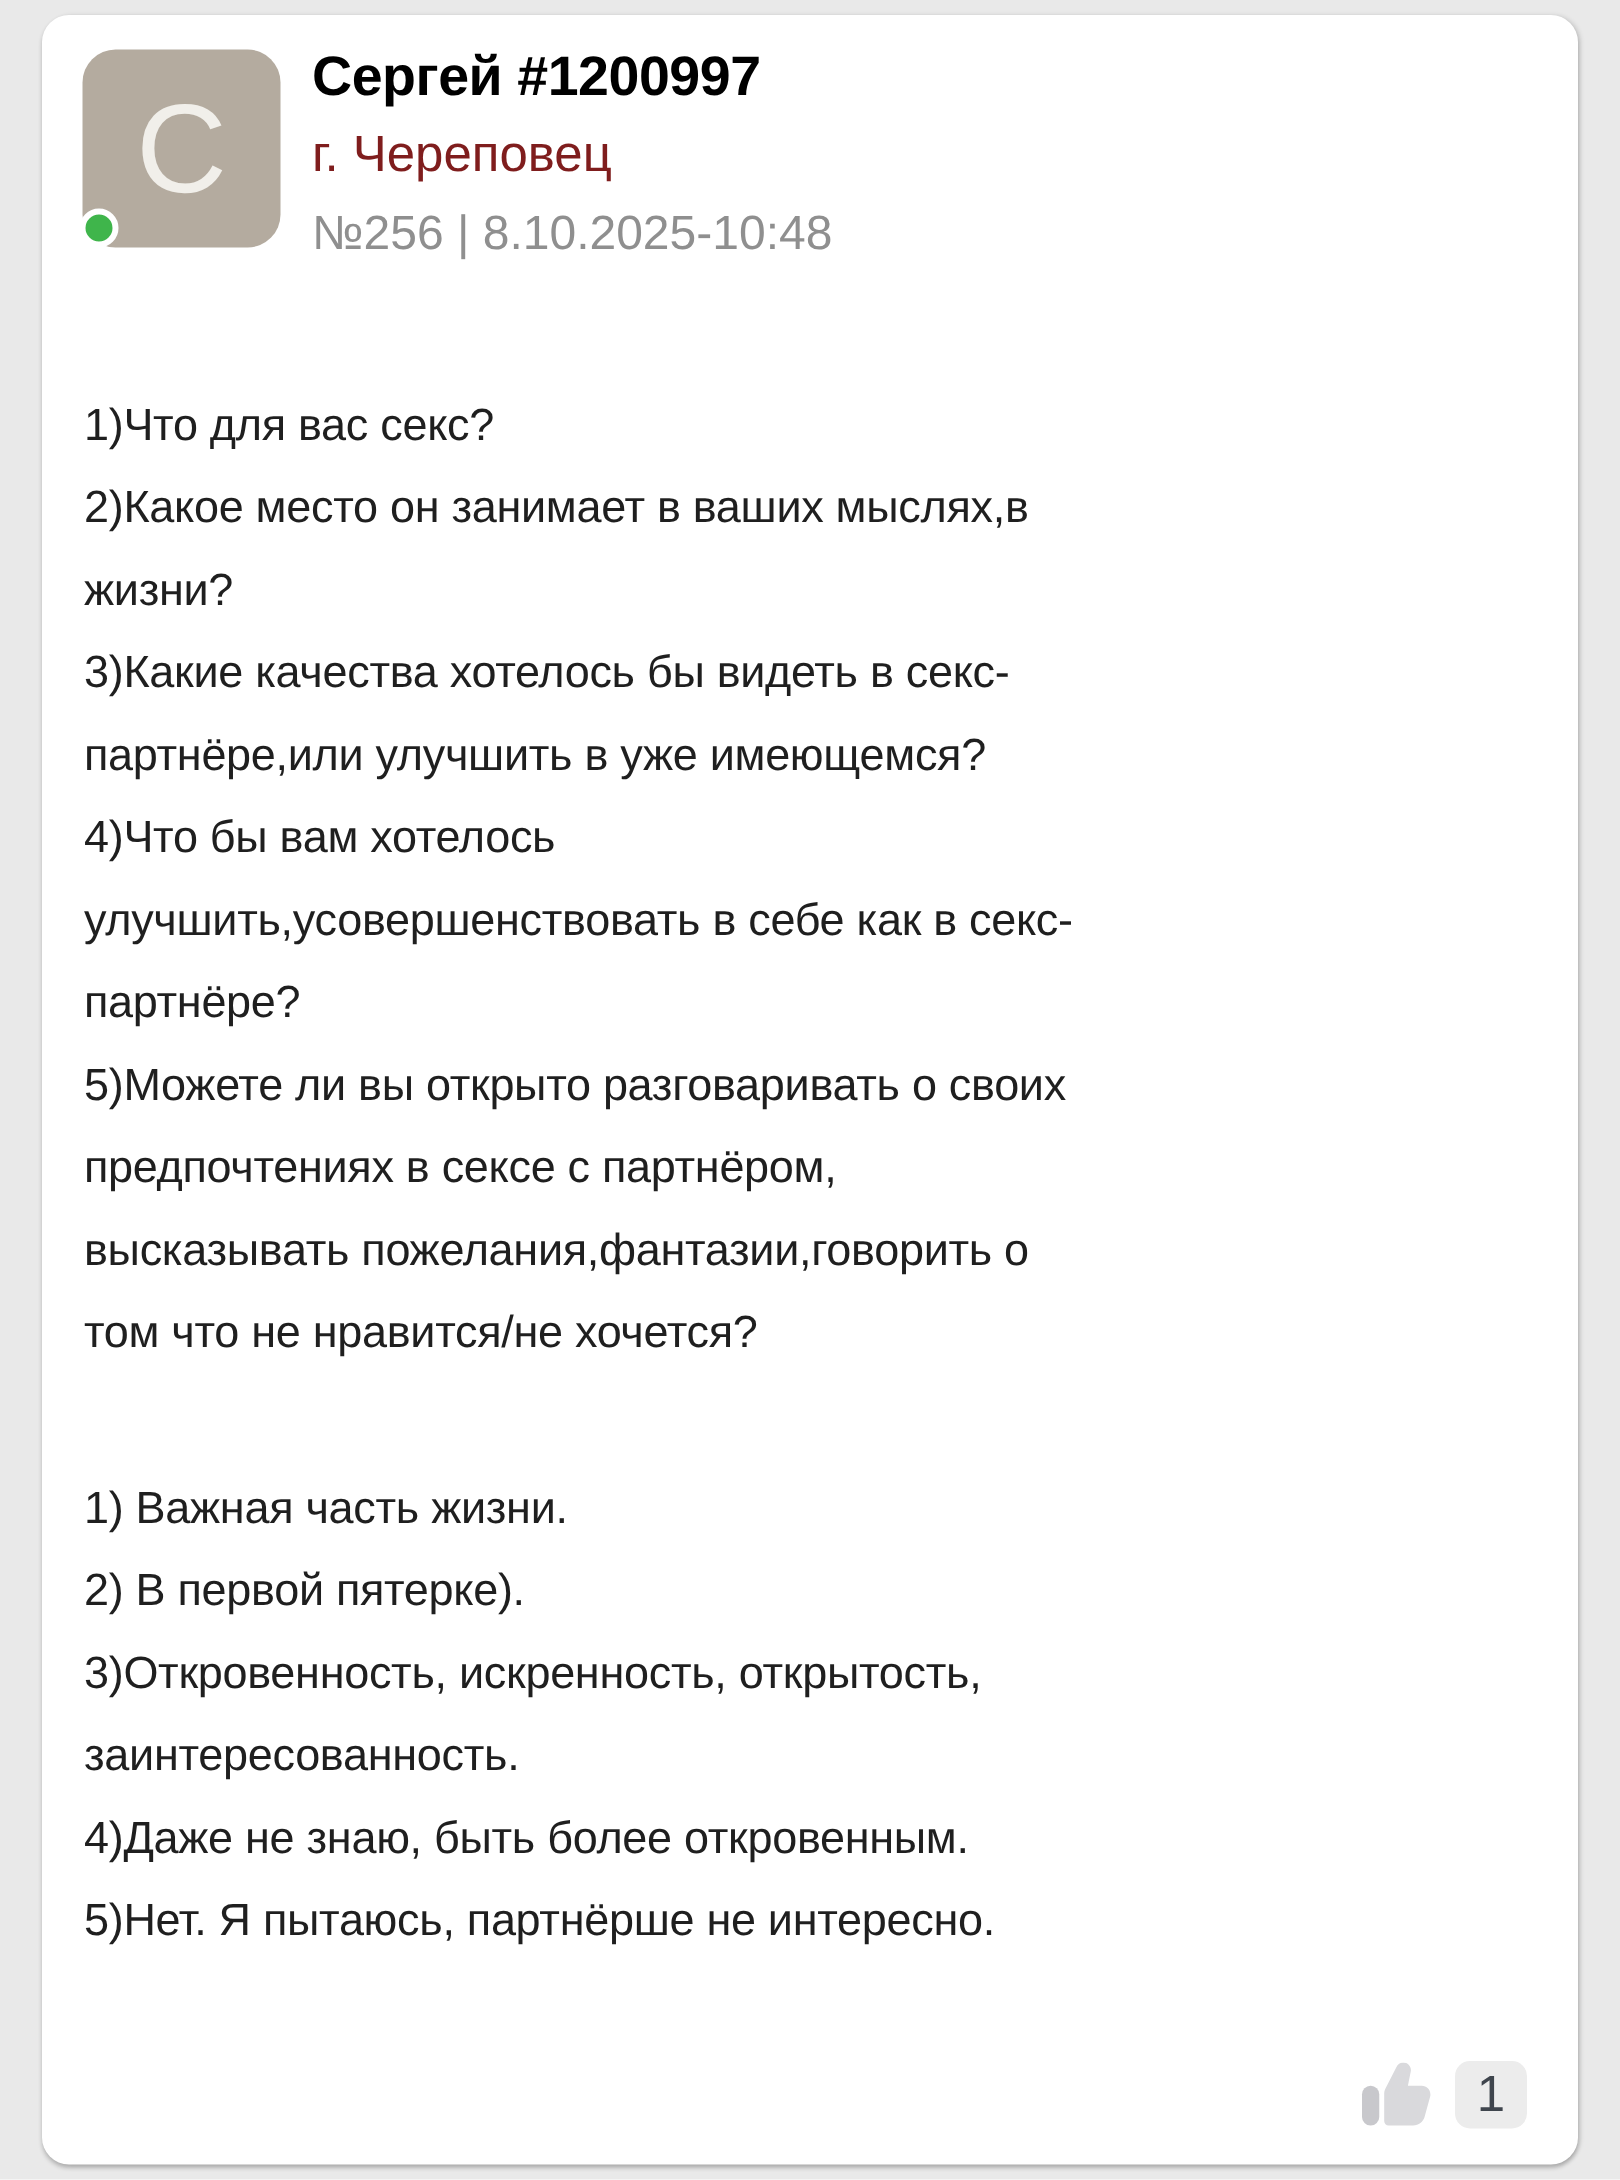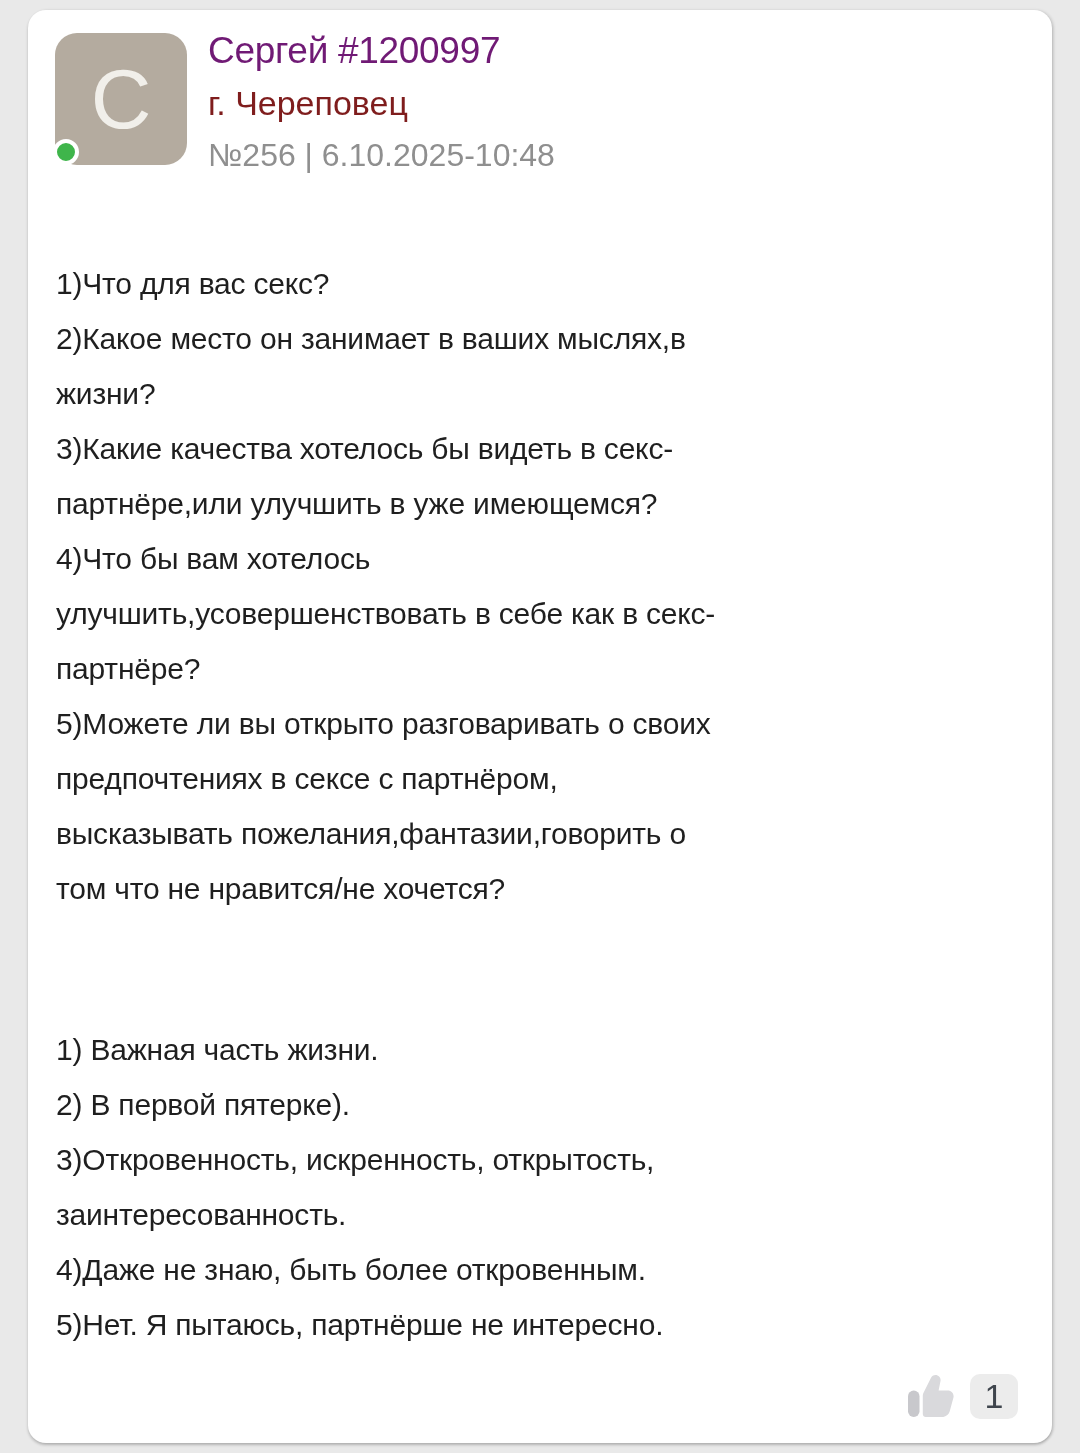--- a/index.html
+++ b/index.html
@@ -35,22 +35,22 @@
     width:26px; height:26px;
     background:#3fb54b;
     border:4px solid #ffffff;
     border-radius:50%;
   }
   .user-info {
     position:absolute;
     left:180px; top:15px;
   }
   .author-name {
-    font-size:37px; font-weight:400;
-    color:#701a75;
+    font-size:37px; font-weight:700;
+    color:#000000;
     line-height:52px;
     letter-spacing:-0.3px;
   }
   .author-city {
     font-size:34px;
     color:#7f1d1d;
     line-height:52px;
   }
   .post-meta {
     font-size:32px;
@@ -61,21 +61,21 @@
     position:absolute;
     left:28px;
     width:990px;
     font-size:30px;
     line-height:55px;
     color:#1f1f1f;
     letter-spacing:-0.2px;
     white-space:pre;
   }
   .questions-block { top:246px; }
-  .answers-block  { top:1012px; }
+  .answers-block  { top:968px; }
   .like-row {
     position:absolute;
     right:34px; top:1364px;
     display:flex; align-items:center;
     gap:16px;
   }
   .thumb-icon { display:block; }
   .like-badge {
     width:48px; height:45px;
     background:#ececec;
@@ -91,21 +91,21 @@
 <div class="post-card">
 
   <div class="avatar">
     <span>С</span>
   </div>
   <div class="status-dot"></div>
 
   <div class="user-info">
     <div class="author-name">Сергей #1200997</div>
     <div class="author-city">г. Череповец</div>
-    <div class="post-meta">№256 | 6.10.2025-10:48</div>
+    <div class="post-meta">№256 | 8.10.2025-10:48</div>
   </div>
 
   <div class="post-text questions-block">1)Что для вас секс?
 2)Какое место он занимает в ваших мыслях,в
 жизни?
 3)Какие качества хотелось бы видеть в секс-
 партнёре,или улучшить в уже имеющемся?
 4)Что бы вам хотелось
 улучшить,усовершенствовать в себе как в секс-
 партнёре?

